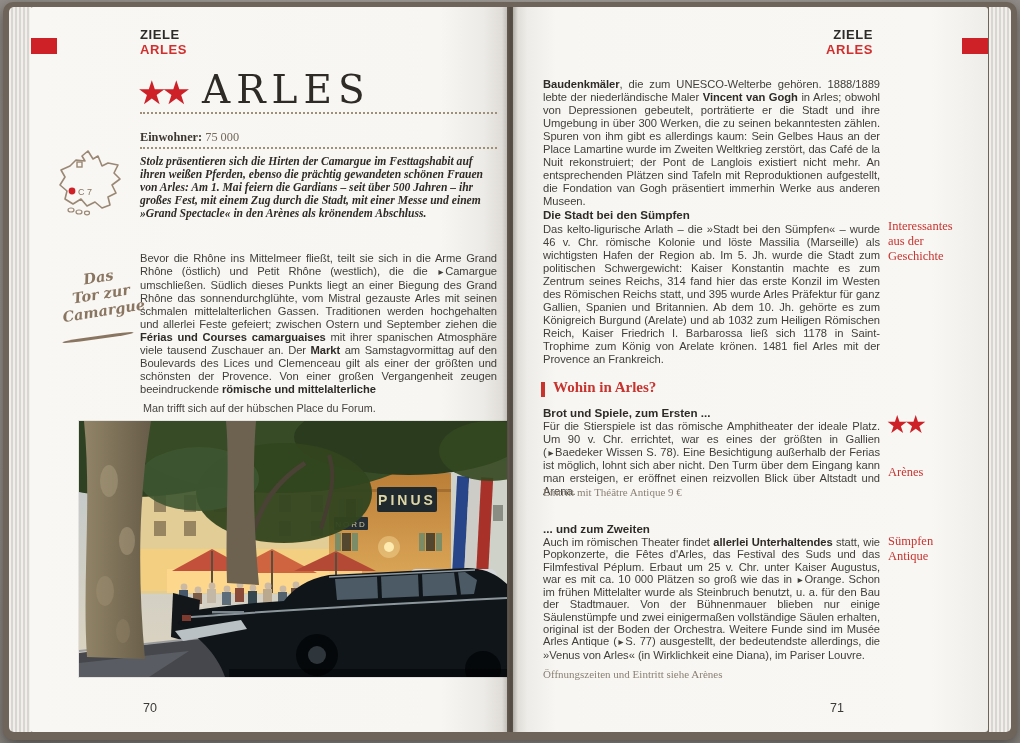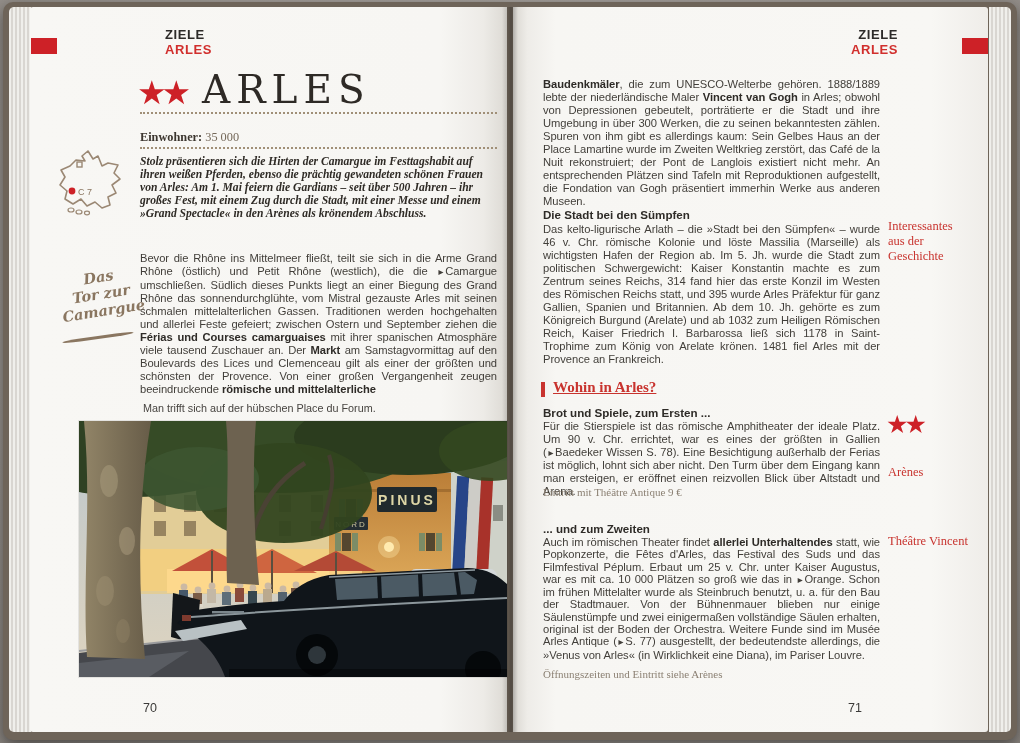--- a/index.html
+++ b/index.html
@@ -16,37 +16,37 @@
   .page.left{left:30px;width:477px;
     background:linear-gradient(to right,#f8f7f4 0,#f7f6f3 86%,#edebe7 95%,#dcd9d3 100%);
     border-radius:3px 0 0 3px;}
   .page.right{left:513px;right:32px;
     background:linear-gradient(to right,#d9d6d0 0,#eeece8 3%,#f7f6f3 9%,#f8f7f4 88%,#efede9 100%);
     border-radius:0 3px 3px 0;}
   .spine{position:absolute;left:502px;width:16px;top:7px;bottom:11px;
     background:linear-gradient(to right,rgba(0,0,0,0),rgba(0,0,0,.16) 42%,rgba(0,0,0,.26) 56%,rgba(0,0,0,0));}
   .abs{position:absolute;}
   .tab{position:absolute;background:#cd2127;height:16px;width:26px;}
-  .hdr{position:absolute;top:27px;font-size:13px;font-weight:bold;letter-spacing:.6px;line-height:15px;color:#2d2b29;margin-left:25px;}
+  .hdr{position:absolute;top:27px;font-size:13px;font-weight:bold;letter-spacing:.6px;line-height:15px;color:#2d2b29;}
   .hdr .red{color:#d12f2d;}
   .hdr.right{text-align:right;}
   .title-stars{position:absolute;color:#cd2127;font-size:33px;letter-spacing:-5px;line-height:33px;}
   .title-text{position:absolute;font-family:"DejaVu Serif","Liberation Serif",serif;font-size:39px;line-height:40px;
     color:#2e2a26;letter-spacing:6px;}
   .dotrule{position:absolute;border-top:2px dotted #a08f77;width:357px;}
   .infoline{position:absolute;font-family:"Liberation Serif",serif;font-size:12.3px;line-height:14px;color:#75695a;width:360px;}
   .infoline .b{font-weight:bold;color:#3c362f;}
   .infoline .sep{color:#a08f77;}
   .intro{position:absolute;font-family:Liberation Serif, serif;font-style:italic;font-weight:bold;
     font-size:11.6px;line-height:13.1px;color:#2f2b26;width:352px;}
   .bodytext{position:absolute;font-size:11.2px;line-height:13px;color:#413e39;text-align:justify;letter-spacing:-.05px;}
   .bodytext .b{font-weight:bold;color:#2e2b27;}
   .bodytext .arr{font-size:8.5px;}
   .subhead{position:absolute;font-size:11.6px;font-weight:bold;color:#2e2b27;}
-  .redhead{position:absolute;font-family:"Liberation Serif",serif;font-weight:bold;font-size:15px;color:#c8332e;text-decoration:underline;}
+  .redhead{position:absolute;font-family:"Liberation Serif",serif;font-weight:bold;font-size:15px;color:#c8332e;}
   .redbar{position:absolute;width:4px;height:15px;background:#c8332e;}
   .hours{position:absolute;font-family:"Liberation Serif",serif;font-size:11px;line-height:12.5px;color:#8b8073;width:337px;}
   .marginnote-red{position:absolute;font-family:"Liberation Serif",serif;font-weight:normal;font-size:12.5px;
     line-height:15px;color:#c8332e;width:82px;}
   .margin-stars{position:absolute;color:#cd2127;font-size:25px;letter-spacing:-4px;line-height:25px;}
   .handnote{position:absolute;font-family:"DejaVu Serif",serif;font-style:italic;font-weight:bold;font-size:14.5px;
     line-height:17px;color:#8a7660;transform:rotate(-9deg);white-space:pre-line;text-align:center;}
   .handline{position:absolute;width:72px;height:3px;background:#8a7660;border-radius:40%/80%;transform:rotate(-8deg);}
   .caption{position:absolute;font-size:10.8px;color:#474440;text-align:right;}
   .pagenum{position:absolute;font-size:12.5px;color:#3b3a38;}
@@ -69,21 +69,21 @@
 
   <div class="hdr" style="left:140px;">
     <div>ZIELE</div>
     <div class="red">ARLES</div>
   </div>
 
   <div class="title-stars" style="left:137px;top:76px;">★★</div>
   <div class="title-text" style="left:202px;top:70px;">ARLES</div>
 
   <div class="dotrule" style="left:140px;top:112px;"></div>
-  <div class="infoline" style="left:140px;top:130px;"><span class="b">Einwohner: </span><span>35 000</span></div>
+  <div class="infoline" style="left:140px;top:130px;"><span class="b">Einwohner: </span><span>75 000</span></div>
   <div class="dotrule" style="left:140px;top:147px;"></div>
 
   <svg class="abs" style="left:57px;top:147px;" width="74" height="70" viewBox="0 0 74 70">
     <path d="M31,4 L25,9 L28,14 L19,13 L13,19 L4,23 L8,30 L3,38 L10,44 L8,52 L16,57 L24,52 L30,59 L38,55 L45,61 L53,58 L51,50 L59,46 L55,38 L63,32 L57,26 L61,18 L51,16 L45,19 L41,9 L36,12 Z" fill="none" stroke="#9b8874" stroke-width="1.6" stroke-linejoin="round"></path>
     <rect x="20" y="15" width="5" height="5" fill="none" stroke="#9b8874" stroke-width="1.4"></rect>
     <ellipse cx="14" cy="63" rx="3" ry="2" fill="none" stroke="#9b8874" stroke-width="1.2"></ellipse>
     <ellipse cx="22" cy="65" rx="3" ry="2" fill="none" stroke="#9b8874" stroke-width="1.2"></ellipse>
     <ellipse cx="30" cy="66" rx="2.5" ry="1.8" fill="none" stroke="#9b8874" stroke-width="1.2"></ellipse>
     <circle cx="15" cy="44" r="3.4" fill="#cd2127"></circle>
     <text x="21" y="48" font-size="9" fill="#8a7660">C 7</text>
@@ -314,16 +314,16 @@
     <div>Eintritt mit Théâtre Antique 9 €</div>
   </div>
 
   <div class="subhead" style="left:543px;top:522px;">... und zum Zweiten</div>
   <div class="bodytext" style="left:543px;top:536px;width:337px;line-height:12.3px;"><span>Auch im römischen Theater findet </span><span class="b">allerlei Unterhaltendes</span><span> statt, wie Popkonzerte, die Fêtes d'Arles, das Festival des Suds und das Filmfestival Péplum. Erbaut um 25 v. Chr. unter Kaiser Augustus, war es mit ca. 10 000 Plätzen so groß wie das in </span><span class="arr">►</span><span>Orange. Schon im frühen Mittelalter wurde als Steinbruch benutzt, u. a. für den Bau der Stadtmauer. Von der Bühnenmauer blieben nur einige Säulenstümpfe und zwei einigermaßen vollständige Säulen erhalten, original ist der Boden der Orchestra. Weitere Funde sind im Musée Arles Antique (</span><span class="arr">►</span><span>S. 77) ausgestellt, der bedeutendste allerdings, die »Venus von Arles« (in Wirklichkeit eine Diana), im Pariser Louvre.</span></div>
   <div class="hours" style="left:543px;top:668px;">Öffnungszeiten und Eintritt siehe Arènes</div>
 
   <div class="marginnote-red" style="left:888px;top:219px;">Interessan­tes aus der Geschichte</div>
   <div class="margin-stars" style="left:886px;top:412px;">★★</div>
   <div class="marginnote-red" style="left:888px;top:441px;margin-top:24px;">Arènes</div>
-  <div class="marginnote-red" style="left:888px;top:534px;">Théâtre Vincent</div>
-
-  <div class="pagenum" style="left:830px;width:50px;text-align:center;top:701px;">71</div>
+  <div class="marginnote-red" style="left:888px;top:534px;">Sümpfen Antique</div>
+
+  <div class="pagenum" style="left:830px;width:50px;text-align:left;top:701px;">71</div>
 </div>
 
 </body></html>

